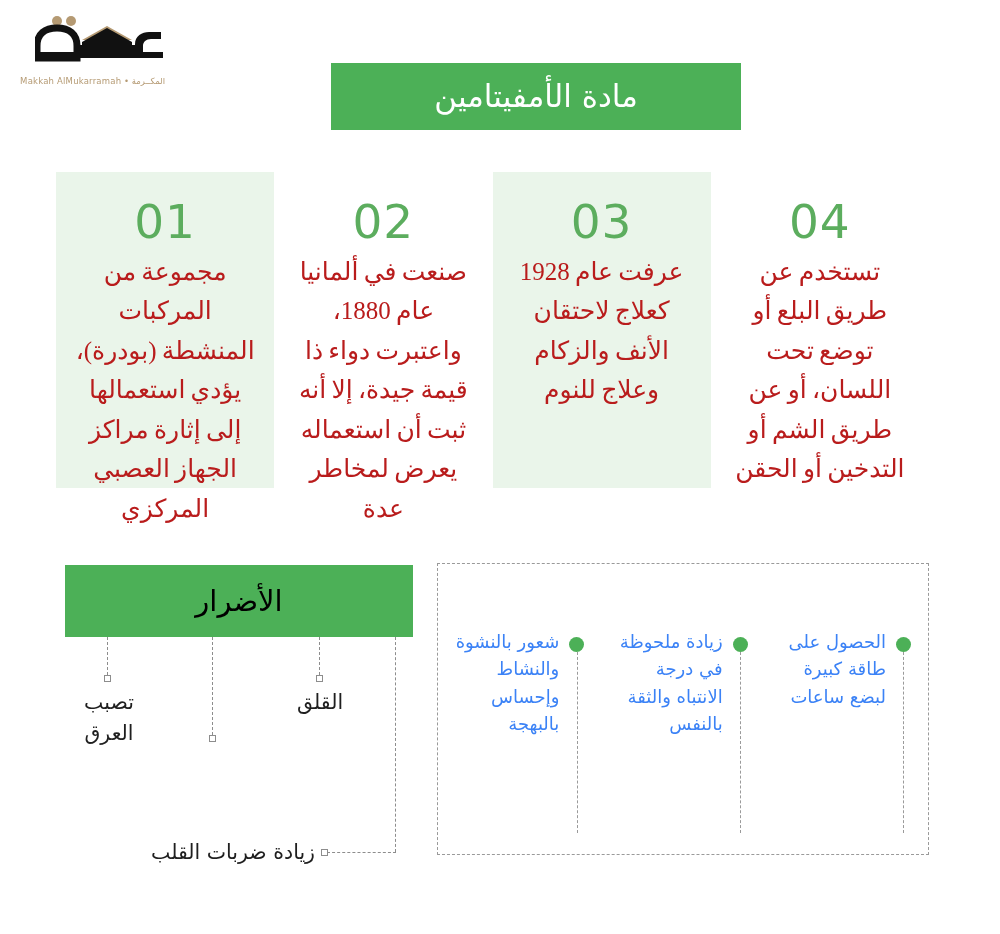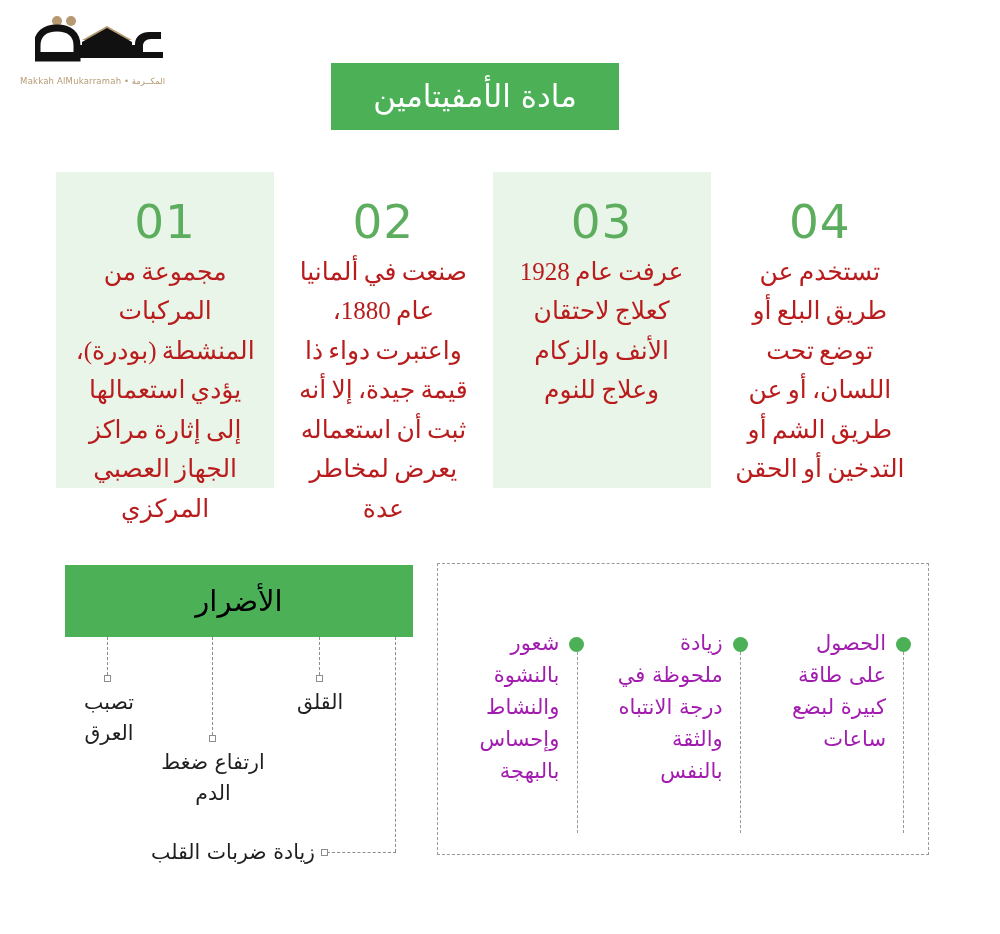--- a/index.html
+++ b/index.html
@@ -43,21 +43,21 @@
     width: 132px;
     white-space: nowrap;
     direction: rtl;
   }
 
   
   #main-title {
     position: absolute;
     left: 331px;
     top: 63px;
-    width: 288px;
+    width: 410px;
     height: 67px;
     background: #4CB057;
     display: flex;
     align-items: center;
     justify-content: center;
     text-align: center;
   }
   #main-title .title-text {
     color: #ffffff;
     font-size: 31px;
@@ -160,22 +160,22 @@
     top: 88px;
     right: 23.5px;
     width: 0;
     height: 181px;
     border-right: 1.5px dashed #9a9a9a;
   }
   .effect-text {
     padding-right: 42px;
     padding-left: 8px;
     text-align: right;
-    color: #a21caf;
-    font-size: 21px;
+    color: #3b82f6;
+    font-size: 18px;
     line-height: 1.52;
   }
 
   
   #harms {
     position: absolute;
     left: 65px;
     top: 565px;
     width: 350px;
     height: 295px;
@@ -297,22 +297,20 @@
     <span class="conn-sq" style="left:251px; top:110px;"></span>
     <div class="harm-label" style="left:210px; top:122px; width:90px;">القلق</div>
 
     <span class="conn-v" style="left:42px; top:72px; height:38px;"></span>
     <span class="conn-sq" style="left:39px; top:110px;"></span>
     <div class="harm-label" style="left:0px; top:122px; width:88px;">تصبب
 العرق</div>
 
     <span class="conn-v" style="left:147px; top:72px; height:98px;"></span>
     <span class="conn-sq" style="left:144px; top:170px;"></span>
-    <div class="harm-label" style="left:68px; top:182px; width:160px;">ارتفاع ضغط
-الدم</div>
 
     <span class="conn-v" style="left:330px; top:72px; height:215px;"></span>
     <span class="conn-h" style="left:262px; top:287px; width:69px;"></span>
     <span class="conn-sq" style="left:256px; top:284px;"></span>
     <div class="harm-label" style="left:70px; top:272px; width:180px; text-align:right;">زيادة ضربات القلب</div>
   </div>
 
 </div>
 
 </body></html>

